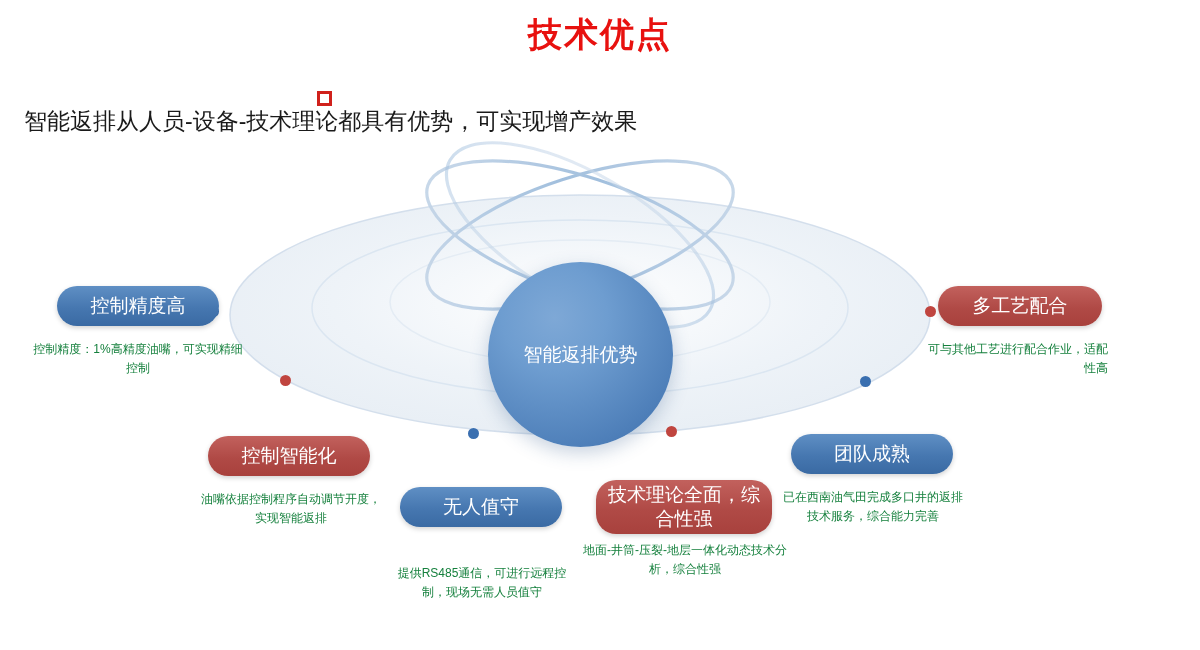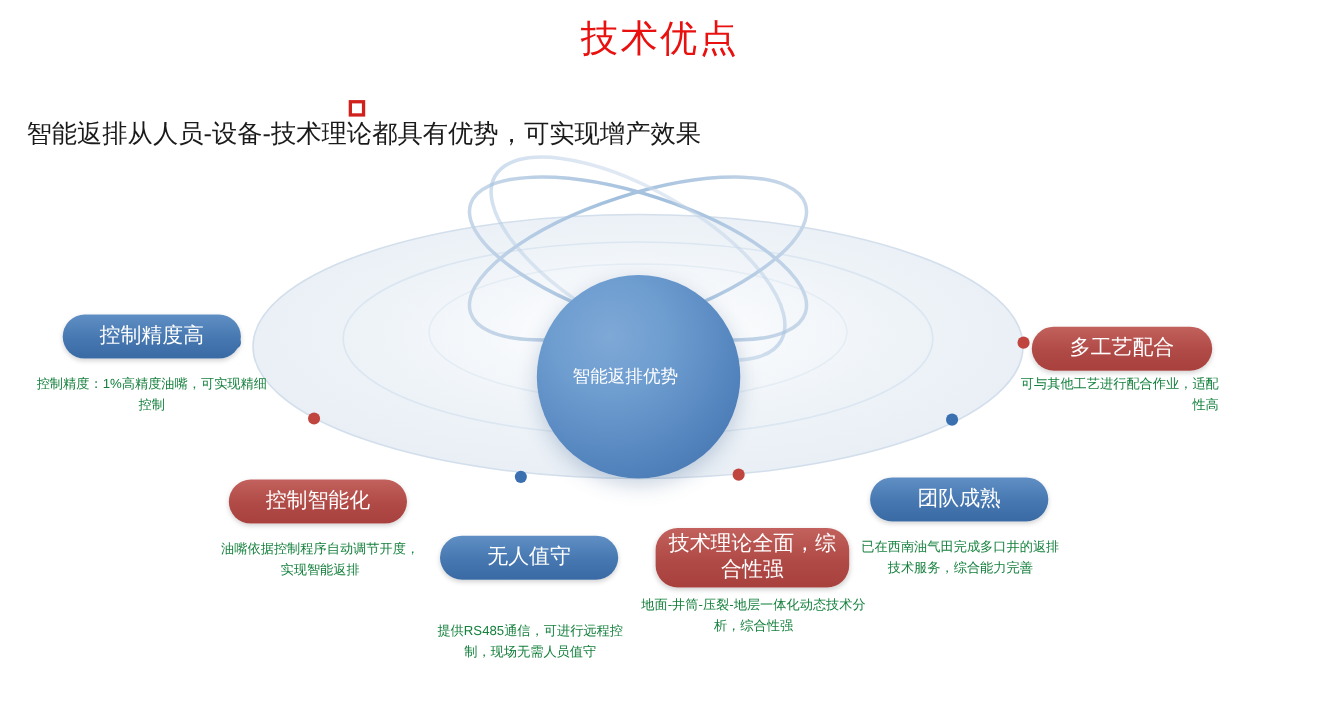--- a/index.html
+++ b/index.html
@@ -21,21 +21,21 @@
   }
 
   
   .title {
     position: absolute;
     top: 12px;
     left: 0;
     width: 1200px;
     text-align: center;
     font-size: 34px;
-    font-weight: normal;
+    font-weight: bold;
     color: #e8110f;
     letter-spacing: 2px;
   }
 
   
   .bullet-row {
     position: absolute;
     top: 88px;
     left: 24px;
     display: flex;
@@ -64,31 +64,32 @@
     width: 1200px;
     height: 360px;
   }
   .graphic svg {
     display: block;
   }
 
   .core-circle {
     position: absolute;
     left: 488px;
-    top: 130px;
+    top: 142px;
     width: 185px;
     height: 185px;
     border-radius: 50%;
     background: radial-gradient(circle at 36% 30%, #7ea8d6 0%, #6e9dd0 30%, #4e7fb9 75%, #3d6da8 100%);
     box-shadow: 0 6px 18px rgba(40,80,130,0.25);
     display: flex;
     align-items: center;
     justify-content: center;
+    text-align: center;
     color: #ffffff;
-    font-size: 16px;
+    font-size: 19px;
     line-height: 1.35;
     font-weight: normal;
     z-index: 6;
   }
   .core-circle span { display: block; width: 120px; }
 
   
   .dot {
     position: absolute;
     width: 11px;
@@ -202,18 +203,18 @@
   <div class="pill red" style="left:596px; top:480px; width:176px; height:54px;">
     <span>技术理论全面，综合性强</span>
   </div>
   <div class="desc center" style="left:580px; top:541px; width:210px;">地面-井筒-压裂-地层一体化动态技术分析，综合性强</div>
 
   <div class="pill blue" style="left:791px; top:434px; width:162px; height:40px;">
     <span>团队成熟</span>
   </div>
   <div class="desc center" style="left:778px; top:488px; width:190px;">已在西南油气田完成多口井的返排技术服务，综合能力完善</div>
 
-  <div class="pill red" style="left:938px; top:286px; width:164px; height:40px;margin-top:11px;">
+  <div class="pill red" style="left:938px; top:286px; width:164px; height:40px;">
     <span>多工艺配合</span>
   </div>
   <div class="desc right" style="left:920px; top:340px; width:188px;">可与其他工艺进行配合作业，适配性高</div>
 
 </div>
 
 </body></html>

